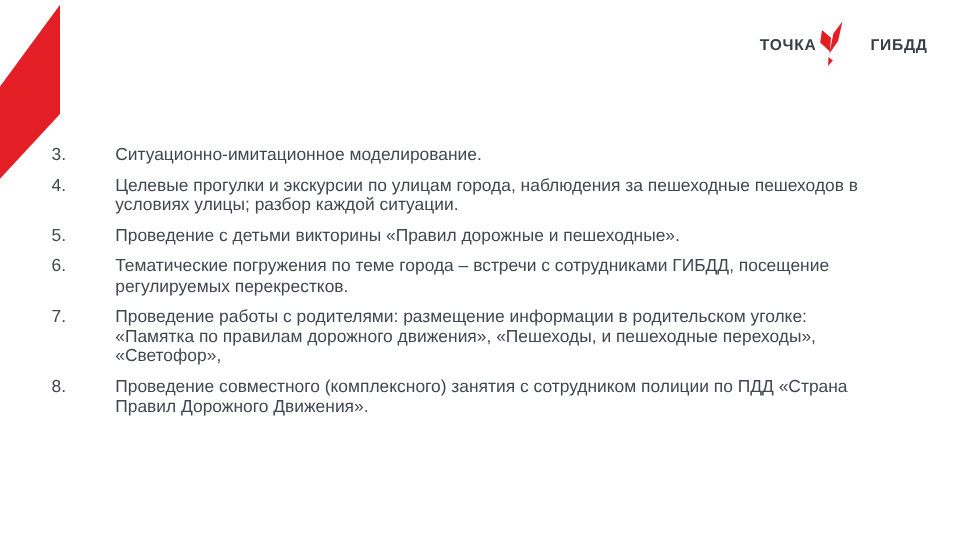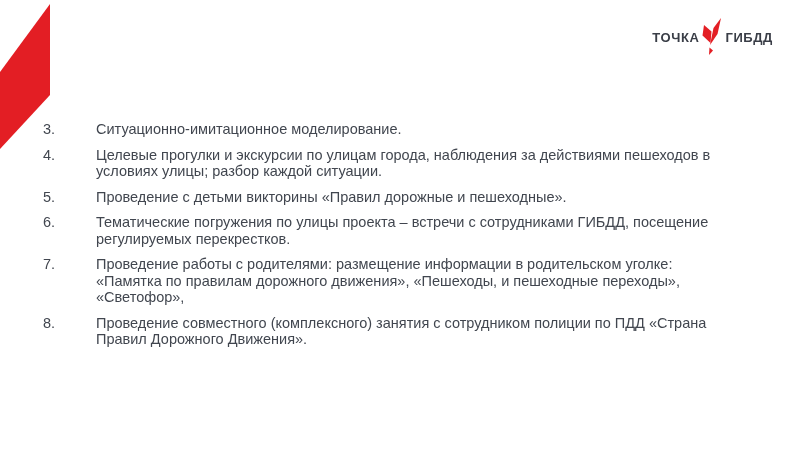--- a/index.html
+++ b/index.html
@@ -24,20 +24,21 @@
   .logo {
     position:absolute; top:17px; right:27px;
     display:flex; align-items:center;
     height:40px;
   }
   .logo-word {
     color:#3a3e47;
     font-weight:bold;
     font-size:13px;
     letter-spacing:0.6px;
+    margin-left:19px;
   }
   .logo-icon-svg { display:block; margin:0 3px; }
   
   .list {
     position:absolute; left:43px; top:121px; right:15px;
     color:#41464f;
     font-size:14.5px;
     line-height:16.5px;
   }
   .item {
@@ -75,32 +76,32 @@
 
   <div class="list">
 
     <div class="item">
       <span class="num">3.</span>
       <div class="body">Ситуационно-имитационное моделирование.</div>
     </div>
 
     <div class="item">
       <span class="num">4.</span>
-      <div class="body">Целевые прогулки и экскурсии по улицам города, наблюдения за действиями пешеходов в
+      <div class="body">Целевые прогулки и экскурсии по улицам города, наблюдения за пешеходные пешеходов в
 условиях улицы; разбор каждой ситуации.</div>
     </div>
 
     <div class="item">
       <span class="num">5.</span>
       <div class="body">Проведение с детьми викторины «Правил дорожные и пешеходные».</div>
     </div>
 
     <div class="item">
       <span class="num">6.</span>
-      <div class="body">Тематические погружения по улицы проекта – встречи с сотрудниками ГИБДД, посещение
+      <div class="body">Тематические погружения по теме города – встречи с сотрудниками ГИБДД, посещение
 регулируемых перекрестков.</div>
     </div>
 
     <div class="item">
       <span class="num">7.</span>
       <div class="body">Проведение работы с родителями: размещение информации в родительском уголке:
 «Памятка по правилам дорожного движения», «Пешеходы, и пешеходные переходы»,
 «Светофор»,</div>
     </div>
 

